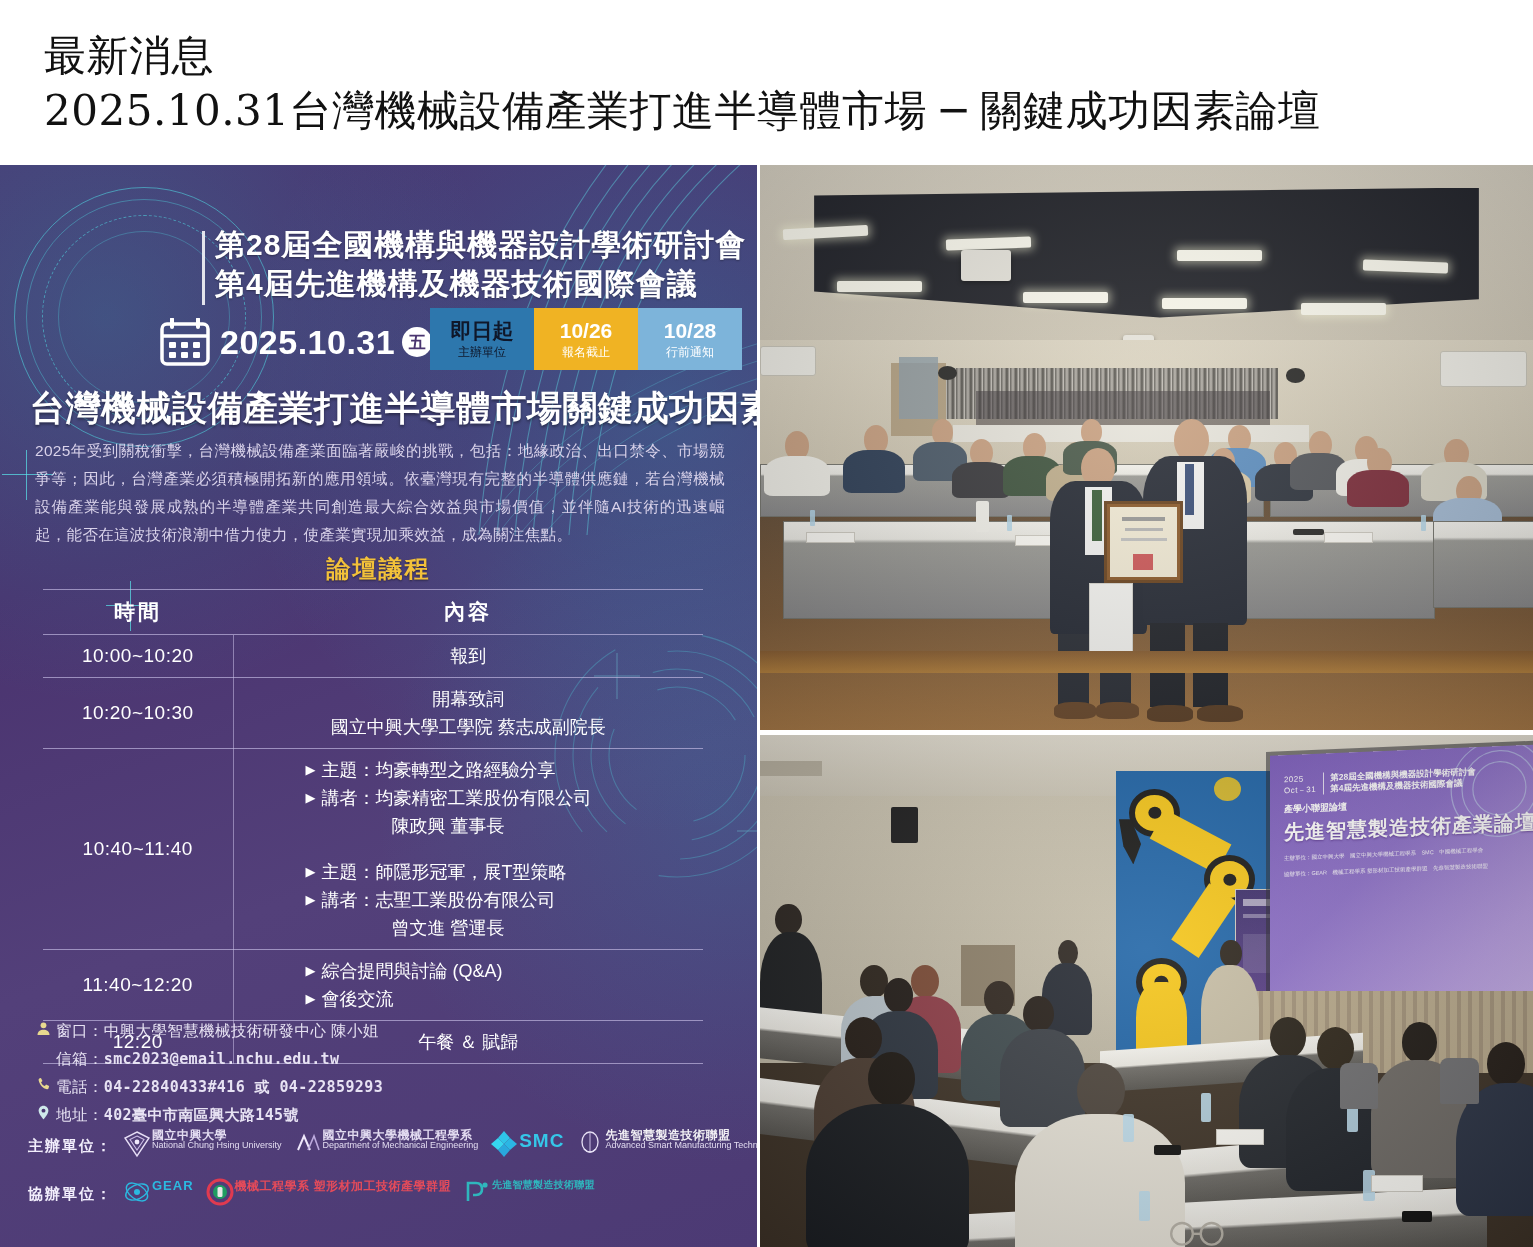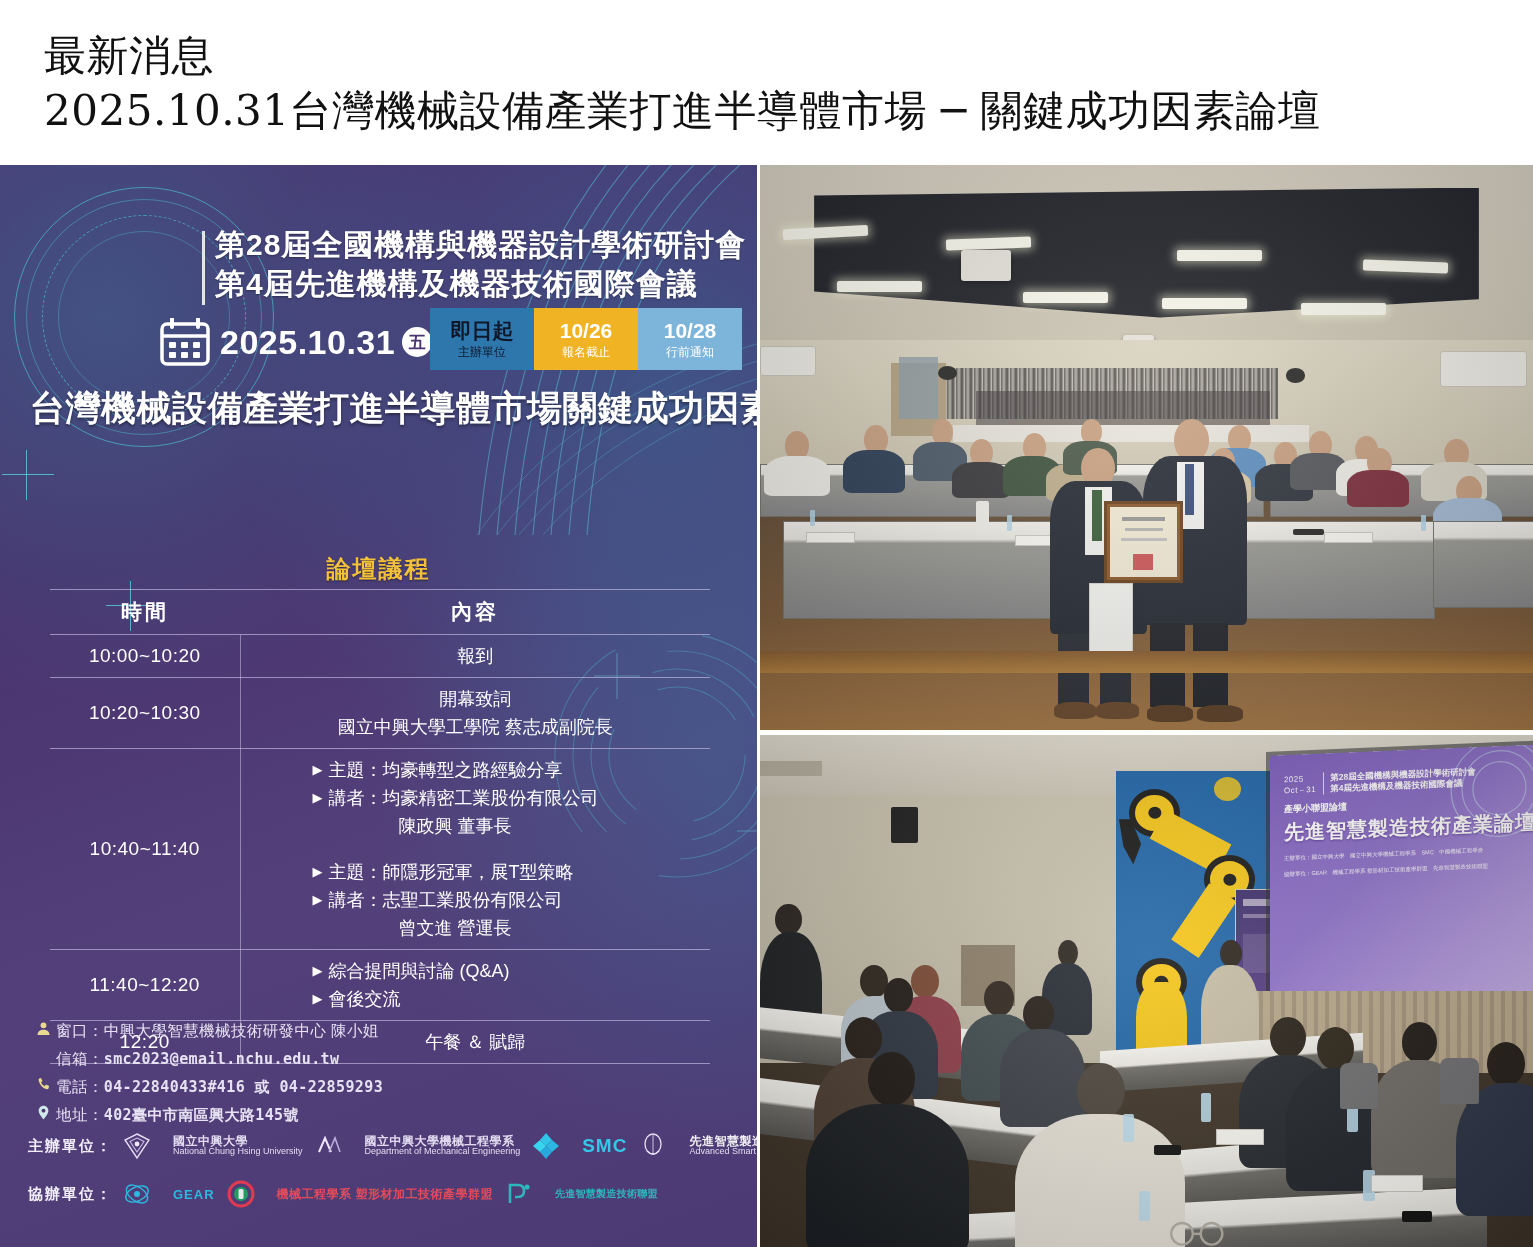--- a/index.html
+++ b/index.html
@@ -87,21 +87,21 @@
     position:absolute;left:35px;top:272px;width:690px;
     font-size:15.5px;line-height:28px;color:#d9d2ea;letter-spacing:.3px;text-align:justify;
   }
 
   
   #agenda-title{
     position:absolute;left:0;top:388px;width:757px;text-align:center;
     font-size:24px;font-weight:bold;color:#f3c13a;letter-spacing:2px;
     text-shadow:0 1px 2px rgba(0,0,0,.45);
   }
-  #agenda{position:absolute;left:50px;top:424px;width:660px;}
+  #agenda{position:absolute;left:43px;top:424px;width:660px;}
   #agenda table{border-collapse:collapse;width:100%;table-layout:fixed;}
   #agenda col.c-time{width:190px;}
   #agenda th,#agenda td{
     border-top:1px solid rgba(200,190,230,.65);
     border-bottom:1px solid rgba(200,190,230,.65);
     padding:7px 4px;vertical-align:middle;
   }
   #agenda th{font-size:21px;font-weight:bold;letter-spacing:3px;padding:8px 4px;}
   #agenda td.time{
     text-align:center;font-size:19px;letter-spacing:.5px;
@@ -123,21 +123,21 @@
   #contact .crow{display:flex;align-items:flex-start;}
   #contact .ci{width:26px;flex:0 0 26px;text-align:center;font-size:15px;}
   #contact .ctxt{flex:1;letter-spacing:.4px;}
   #contact .mono{font-family:"DejaVu Sans Mono","Liberation Mono",monospace;font-weight:bold;font-size:15px;}
 
   
   #sponsors{position:absolute;left:28px;top:965px;width:720px;font-size:15px;color:#f2eefc;}
   #sponsors .srow{display:flex;align-items:center;margin-bottom:16px;}
   #sponsors .slabel{font-weight:bold;letter-spacing:2px;white-space:nowrap;margin-right:10px;font-size:15px;}
   #sponsors .logos{display:flex;align-items:center;gap:12px;flex:1;}
-  .logo-chip{height:32px;display:flex;align-items:center;gap:22px;}
+  .logo-chip{height:32px;display:flex;gap:1px;}
   .logo-mark{width:28px;height:28px;flex:0 0 28px;}
   .logo-txt{font-size:9px;line-height:10px;color:#efe9fb;white-space:nowrap;opacity:.92;}
   .logo-txt b{font-size:12px;display:block;letter-spacing:.5px;}
   .smc-txt{font-size:19px;font-weight:bold;color:#35c6e8;letter-spacing:1px;}
   .ami-txt{font-size:13px;font-weight:bold;color:#ffffff;letter-spacing:.5px;}
   .gear-txt{font-size:13px;font-weight:bold;color:#2bb9e0;letter-spacing:1px;}
   .red-txt{font-size:12px;font-weight:bold;color:#e44b5a;letter-spacing:.5px;}
   .teal-txt{font-size:10px;font-weight:bold;color:#2fb6bd;letter-spacing:.3px;}
 
   
@@ -285,20 +285,21 @@
         <span class="b1">10/26</span>
         <span class="b2">報名截止</span>
       </div>
       <div class="badge lblue">
         <span class="b1">10/28</span>
         <span class="b2">行前通知</span>
       </div>
     </div>
 
     <div id="poster-headline">台灣機械設備產業打進半導體市場關鍵成功因素</div>
+    <div id="poster-para">2025年受到關稅衝擊，台灣機械設備產業面臨著嚴峻的挑戰，包括：地緣政治、出口禁令、市場競爭等；因此，台灣產業必須積極開拓新的應用領域。依臺灣現有完整的半導體供應鏈，若台灣機械設備產業能與發展成熟的半導體產業共同創造最大綜合效益與市場價值，並伴隨AI技術的迅速崛起，能否在這波技術浪潮中借力使力，使產業實現加乘效益，成為關注焦點。</div>
 
     <div id="agenda-title">論壇議程</div>
 
     <div id="agenda">
       <table>
         <colgroup>
             <col class="c-time">
             <col>
           </colgroup>
         <thead>

